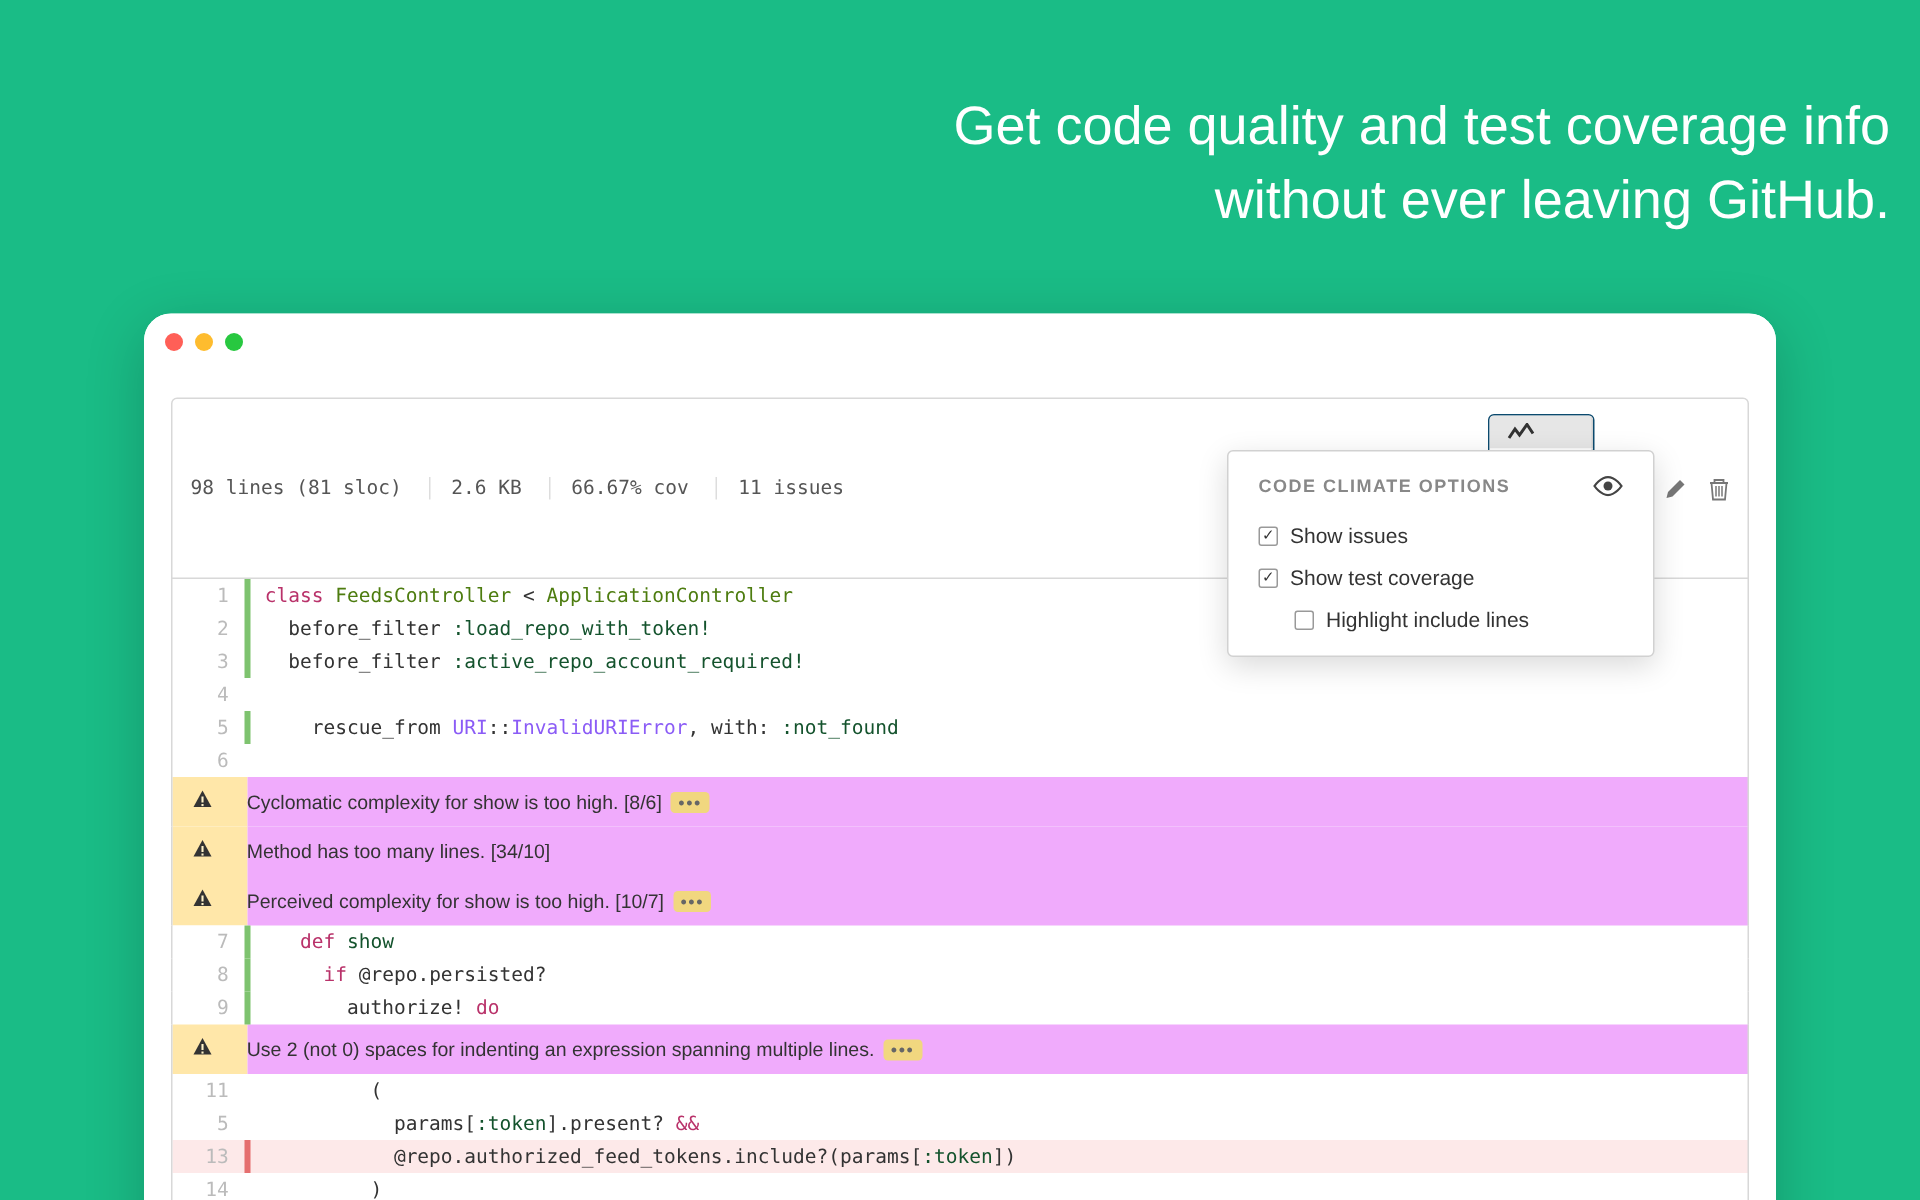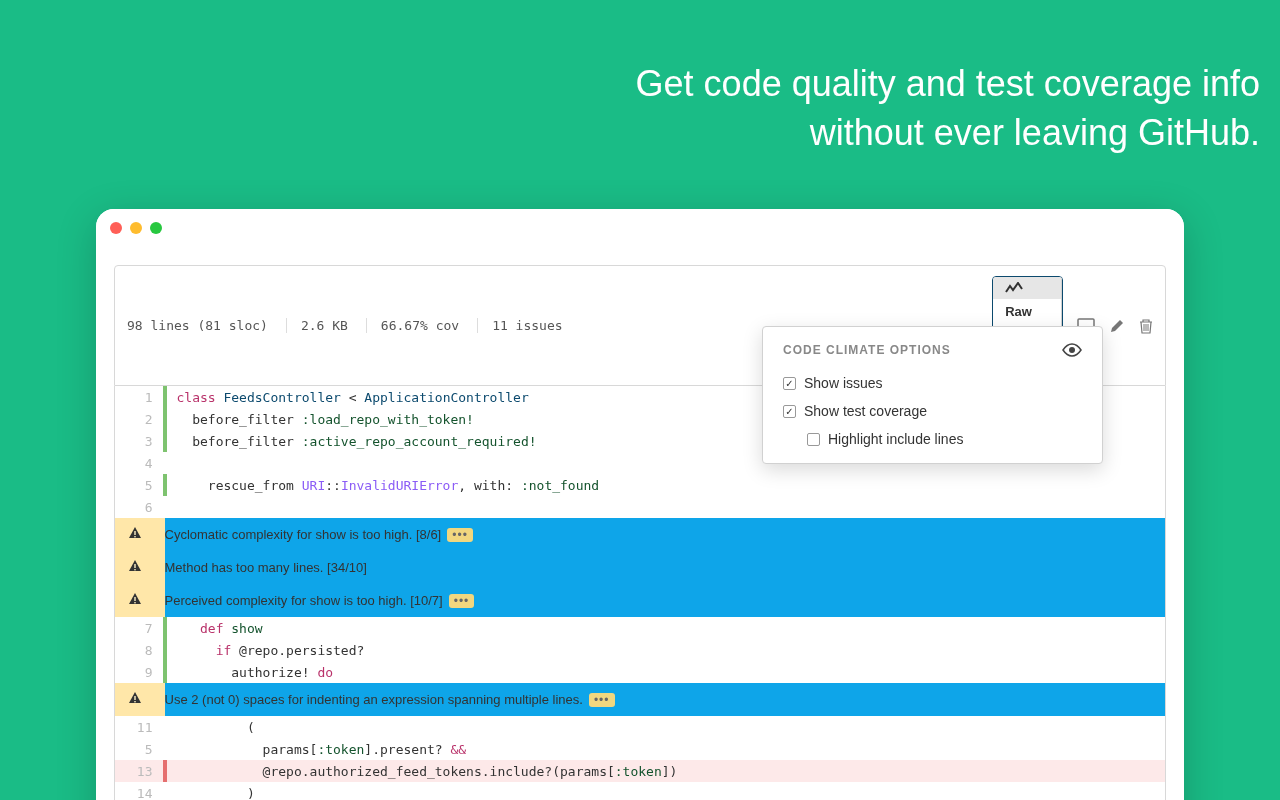--- a/index.html
+++ b/index.html
@@ -83,23 +83,23 @@
   .icon-btn {
     color: #777;
     margin-left: 14px;
     cursor: pointer;
     display: flex;
     align-items: center;
   }
 
   .dropdown {
     position: absolute;
-    top: 60px;
+    top: 34px;
     right: 62px;
-    width: 341px;
+    width: 285px;
     background: #fff;
     border: 1px solid #d1d1d1;
     border-radius: 4px;
     box-shadow: 0 6px 20px rgba(0,0,0,0.15);
     z-index: 10;
     font-family: -apple-system, BlinkMacSystemFont, sans-serif;
   }
   .dropdown-header {
     padding: 16px 20px 12px;
     font-size: 12px;
@@ -151,21 +151,21 @@
   .gutter.cov-green { border-right-color: #7ec36f; }
   .gutter.cov-red { border-right-color: #e56f6f; }
   .code-cell {
     padding-left: 10px;
     white-space: pre;
     color: #333;
     vertical-align: middle;
   }
   tr.bg-red .code-cell, tr.bg-red .gutter { background: #fde9e9; }
   tr.issue-row td {
-    background: #0ea5e9;
+    background: #f0abfc;
     padding: 8px 10px 8px 0;
     color: #333;
     font-family: -apple-system, BlinkMacSystemFont, sans-serif;
   }
   tr.issue-row .gutter {
     background: #ffe7a9;
     border-right: none;
   }
   tr.issue-row .issue-icon {
     width: 50px;
@@ -178,21 +178,21 @@
     border-radius: 3px;
     padding: 0 5px;
     margin-left: 6px;
     font-size: 12px;
     color: #666;
     letter-spacing: 1px;
   }
 
   
   .kw { color: #b9326a; }
-  .cls { color: #0c4a6e; }
+  .cls { color: #4d7c0f; }
   .sym { color: #14532d; }
   .op { color: #b9326a; }
   .const { color: #8b5cf6; }
 </style>
 </head>
 <body>
 
 <div class="hero">
   <div>Get code quality and test coverage info</div>
   <div>without ever leaving GitHub.</div>

